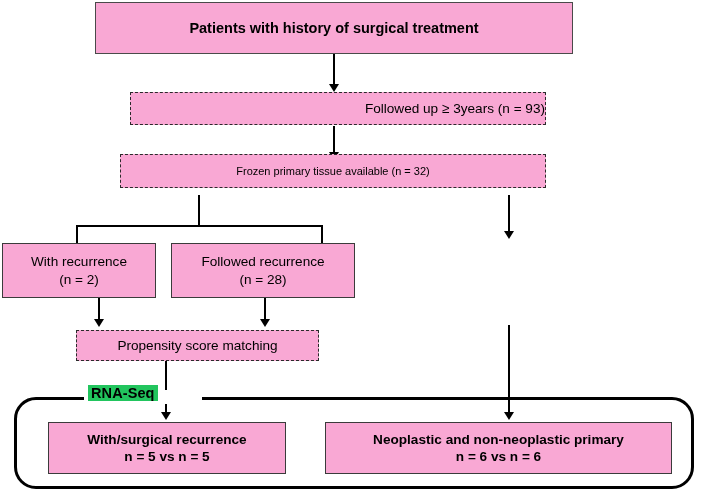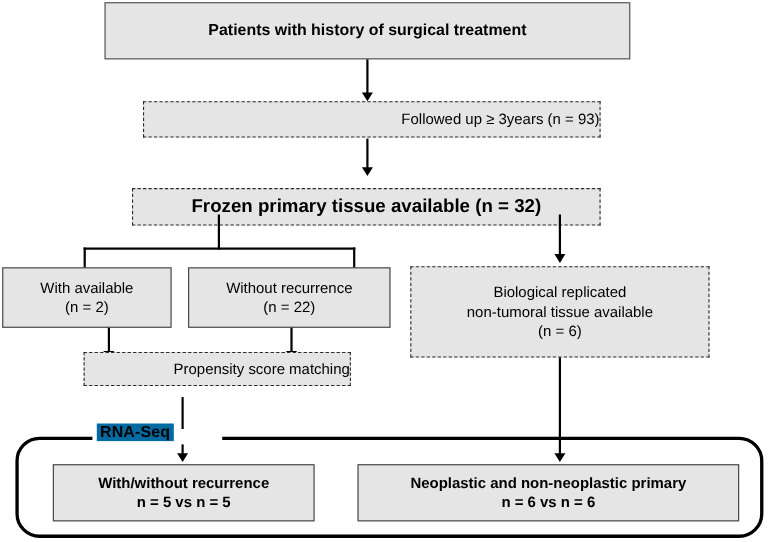--- a/index.html
+++ b/index.html
@@ -18,21 +18,21 @@
     background: #ffffff;
     overflow: hidden;
   }
   .node {
     position: absolute;
     box-sizing: border-box;
     display: flex;
     align-items: center;
     justify-content: center;
     text-align: center;
-    background: #e5e5e5;
+    background: #f9a8d4;
     line-height: 1.28;
   }
   .node .txt { display: block; width: 100%; }
   .solid {
     border: 1.4px solid #3b3b3b;
   }
   .solid-strong {
     border: 1.6px solid #4a4a4a;
   }
   .dashed {
@@ -43,40 +43,38 @@
   #node-patients {
     left: 95px; top: 2px; width: 478px; height: 52px;
     font-size: 14.5px; font-weight: bold;
   }
   #node-followup {
     left: 130px; top: 92px; width: 416px; height: 33px;
     font-size: 13.6px;
     text-align: right;
   }
   #node-frozen {
-    left: 120px; top: 171px; width: 426px; height: 34px;
-    font-size: 17px;
-    font-weight: bold;
+    left: 120px; top: 154px; width: 426px; height: 34px;
+    font-size: 11px;
   }
   #node-with-rec {
     left: 2px; top: 243px; width: 154px; height: 55px;
     font-size: 13.6px;
   }
   #node-without-rec {
     left: 171px; top: 243px; width: 184px; height: 55px;
     font-size: 13.6px;
   }
   #node-biological {
     left: 373px; top: 242px; width: 272px; height: 83px;
     font-size: 13.6px;
   }
   #node-propensity {
-    left: 76px; top: 320px; width: 243px; height: 31px;
-    font-size: 13.6px;
-    text-align: right;
+    left: 76px; top: 330px; width: 243px; height: 31px;
+    font-size: 13.6px;
   }
   #node-bottom-left {
     left: 48px; top: 422px; width: 238px; height: 52px;
     font-size: 13.6px; font-weight: bold;
   }
   #node-bottom-right {
     left: 325px; top: 422px; width: 347px; height: 52px;
     font-size: 13.6px; font-weight: bold;
   }
 
@@ -92,21 +90,21 @@
   #rnaseq-gap {
     position: absolute;
     left: 84px; top: 390px; width: 118px; height: 14px;
     background: #ffffff;
   }
   #rnaseq-label {
     position: absolute;
     left: 88px; top: 385px;
     font-size: 14.5px; font-weight: bold;
     letter-spacing: 0.1px;
-    background: #0369a1;
+    background: #22c55e;
     padding: 0 3px;
   }
 
   
   .vline {
     position: absolute;
     background: #000000;
     width: 2.4px;
   }
   .hline {
@@ -150,39 +148,32 @@
   <div class="vline" style="left:198px; top:195px; height:32px;"></div>
   <div class="hline" style="left:76px; top:225px; width:247px;"></div>
   <div class="vline" style="left:76px; top:225px; height:19px;"></div>
   <div class="vline" style="left:321px; top:225px; height:19px;"></div>
 
   <div class="vline" style="left:508px; top:195px; height:39px;"></div>
   <div class="arrowhead" style="left:504px; top:231px;"></div>
 
   <div class="node solid" id="node-with-rec">
     <span class="txt">
-      <span>With available</span><br>
+      <span>With recurrence</span><br>
       <span>(n = 2)</span>
     </span>
   </div>
 
   <div class="node solid" id="node-without-rec">
     <span class="txt">
-      <span>Without recurrence</span><br>
-      <span>(n = 22)</span>
-    </span>
-  </div>
-
-  <div class="node dashed" id="node-biological">
-    <span class="txt">
-      <span>Biological replicated</span><br>
-      <span>non-tumoral tissue available</span><br>
-      <span>(n = 6)</span>
-    </span>
-  </div>
+      <span>Followed recurrence</span><br>
+      <span>(n = 28)</span>
+    </span>
+  </div>
+
 
   <div class="vline" style="left:98px; top:298px; height:23px;"></div>
   <div class="arrowhead" style="left:94px; top:319px;"></div>
   <div class="vline" style="left:264px; top:298px; height:23px;"></div>
   <div class="arrowhead" style="left:260px; top:319px;"></div>
 
   <div class="node dashed" id="node-propensity">
     <span class="txt">Propensity score matching</span>
   </div>
 
@@ -191,21 +182,21 @@
 
   <div class="vline" style="left:508px; top:325px; height:92px;"></div>
   <div class="arrowhead" style="left:504px; top:412px;"></div>
 
   <div id="rnaseq-container"></div>
   <div id="rnaseq-gap"></div>
   <div id="rnaseq-label">RNA-Seq</div>
 
   <div class="node solid" id="node-bottom-left">
     <span class="txt">
-      <span>With/without recurrence</span><br>
+      <span>With/surgical recurrence</span><br>
       <span>n = 5 vs n = 5</span>
     </span>
   </div>
 
   <div class="node solid" id="node-bottom-right">
     <span class="txt">
       <span>Neoplastic and non-neoplastic primary</span><br>
       <span>n = 6 vs n = 6</span>
     </span>
   </div>

